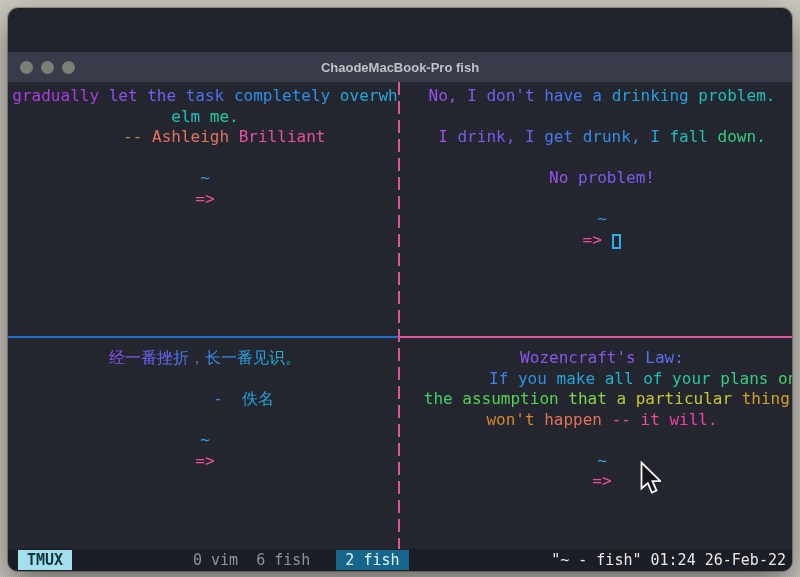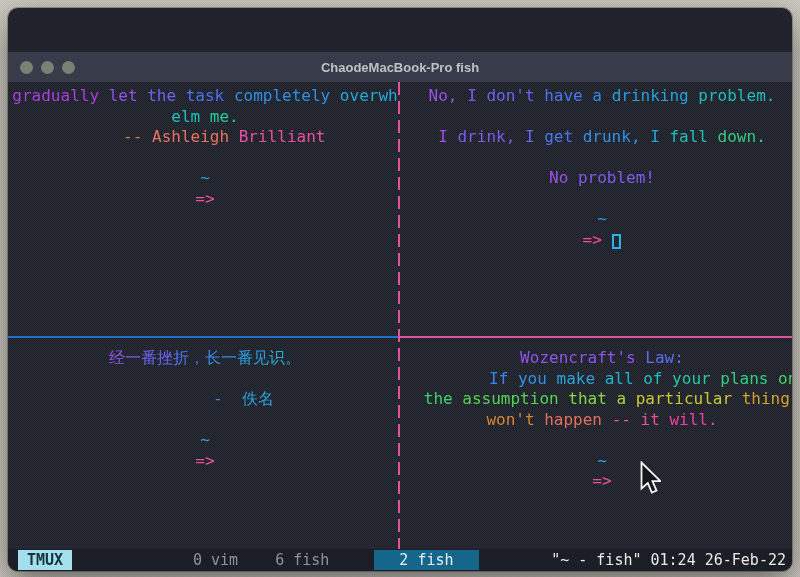--- a/index.html
+++ b/index.html
@@ -59,23 +59,23 @@
   .statusbar {
     flex:0 0 22px; background:#1b1e26; position:relative;
     display:flex; align-items:center;
     font-size:15px; color:#8f9398;
   }
   .tmux-badge {
     background:#a3dfec; color:#15333e; font-weight:bold;
     padding:1px 9px; margin-left:10px; height:20px;
     display:inline-flex; align-items:center;
   }
-  .win-list { position:absolute; left:185px; display:flex; gap:37px; align-items:center; }
+  .win-list { position:absolute; left:185px; display:flex; gap:18px; align-items:center; }
   .win { color:#8f9398; }
-  .win.active { background:#16658a; color:#e3f1f6; padding:1px 25px; margin-left:8px; }
+  .win.active { background:#16658a; color:#e3f1f6; padding:1px 9px; margin-left:8px; }
   .status-right { position:absolute; right:6px; color:#eceae3; }
   
   .mouse { position:absolute; left:640px; top:461px; width:21px; height:33px; }
 </style>
 </head>
 <body>
 
 <div class="mac-window">
   <div class="titlebar">
     <div class="traffic">

